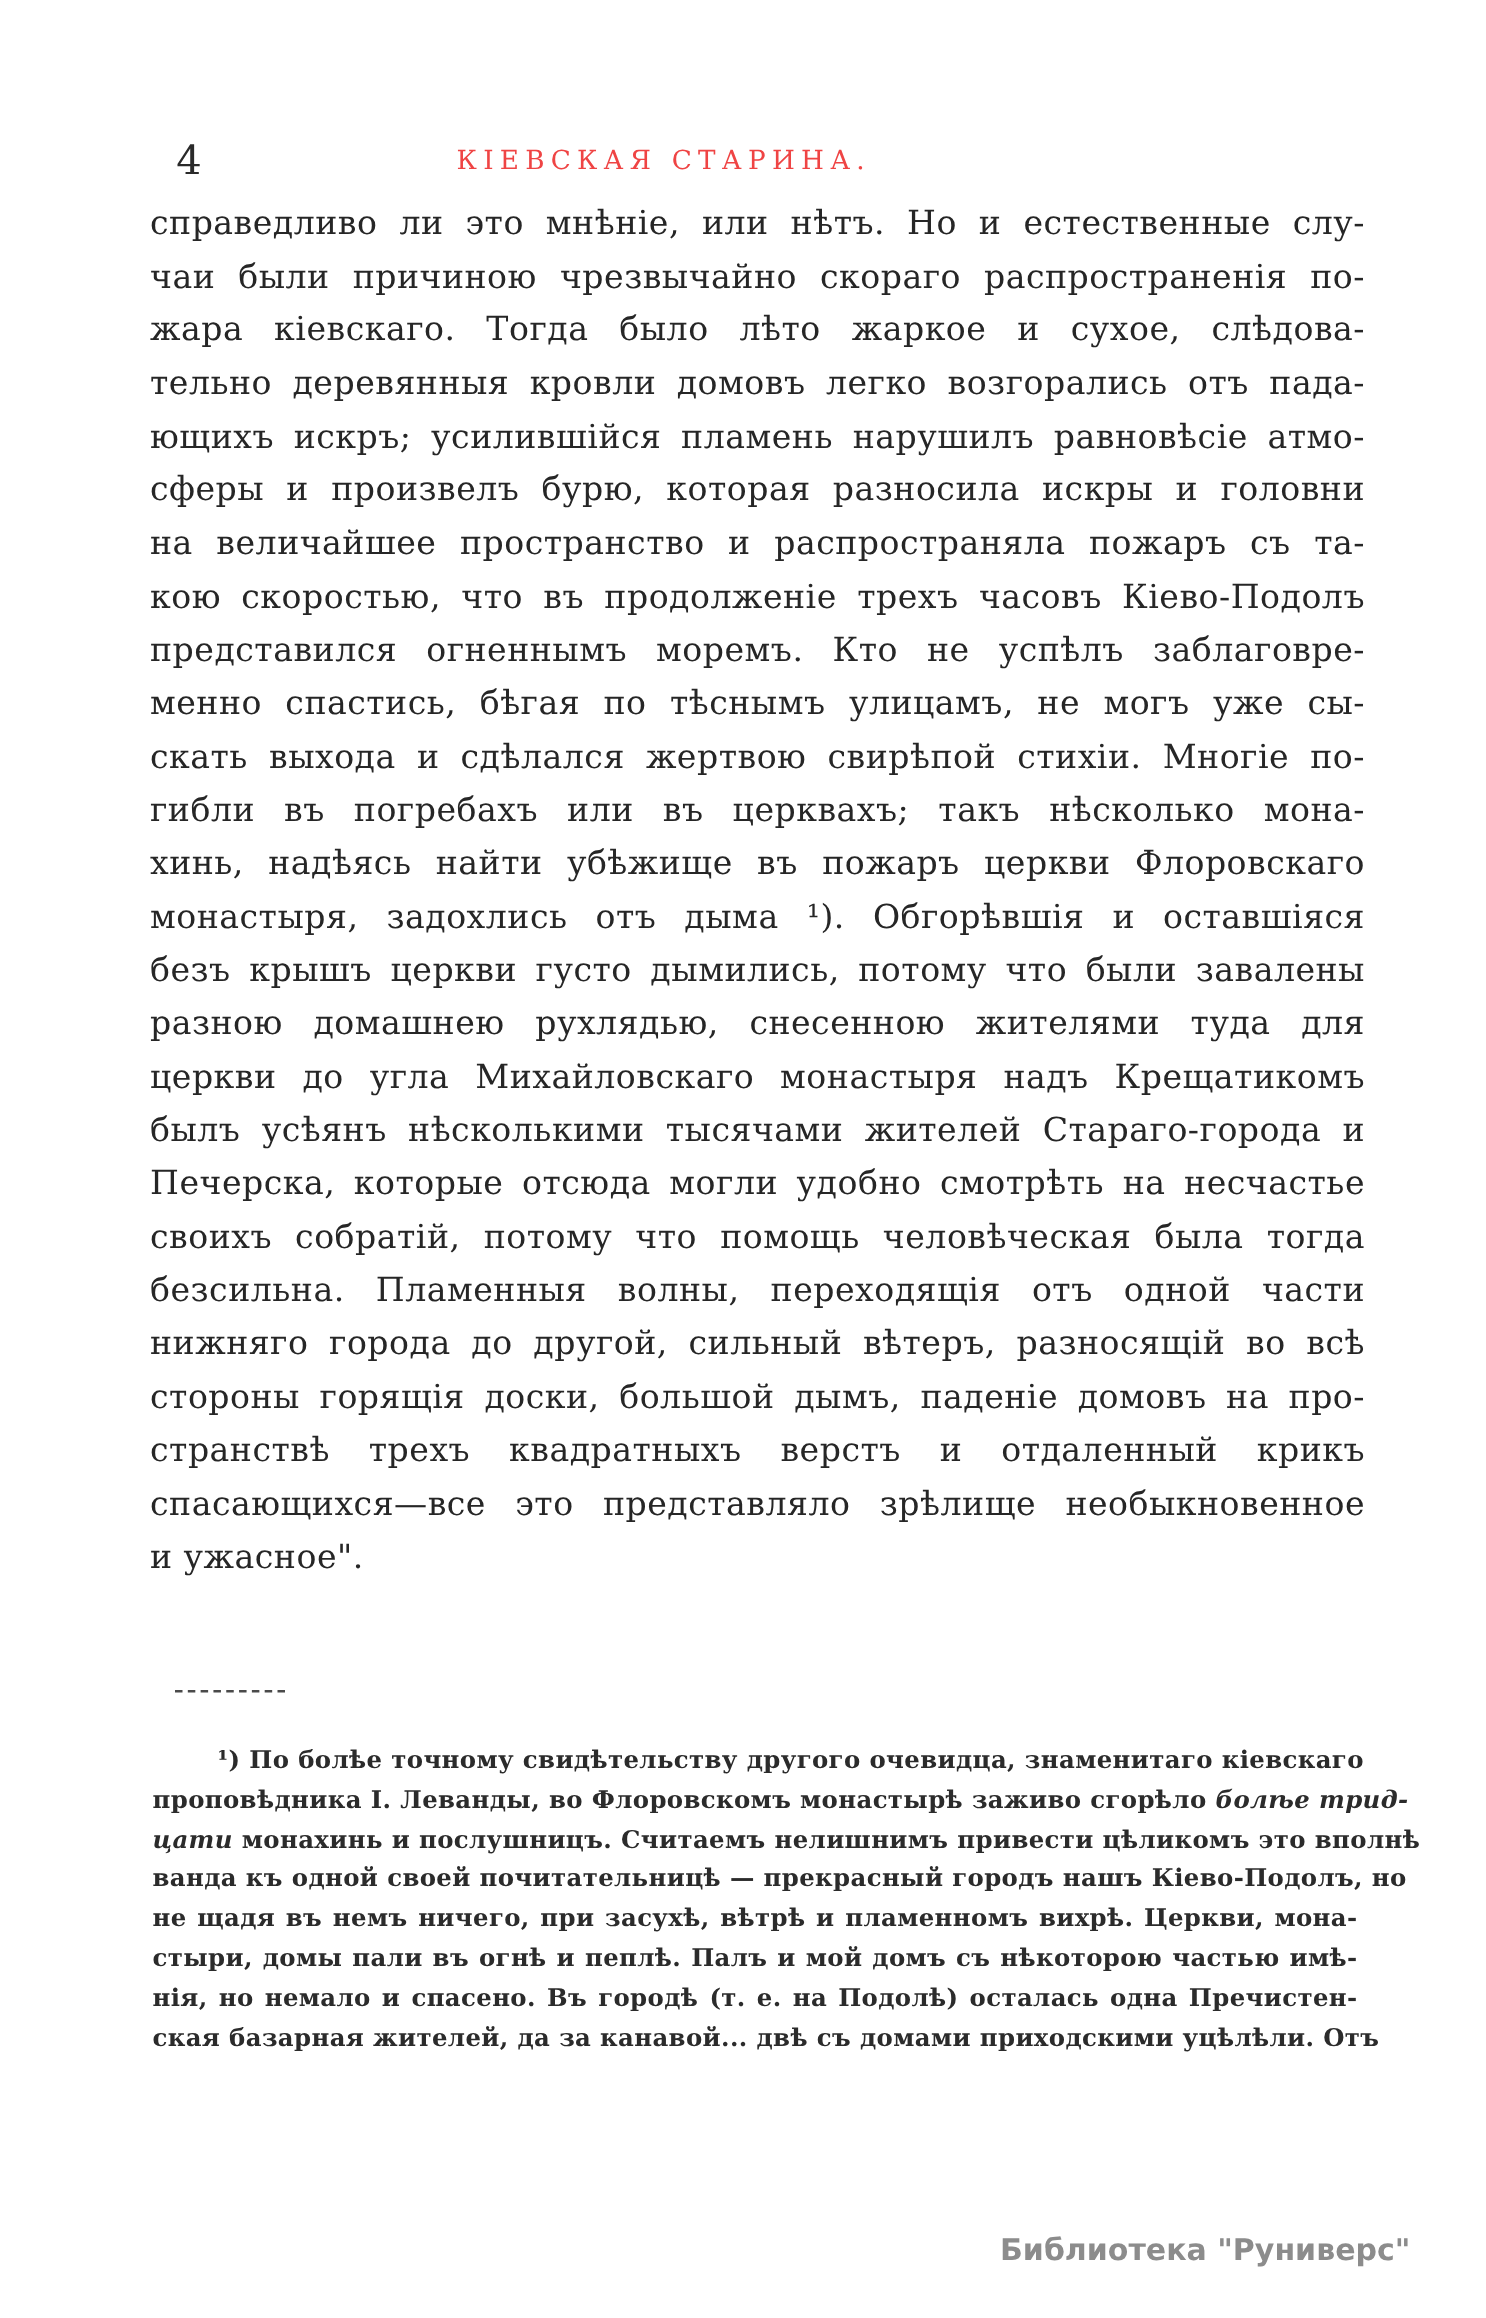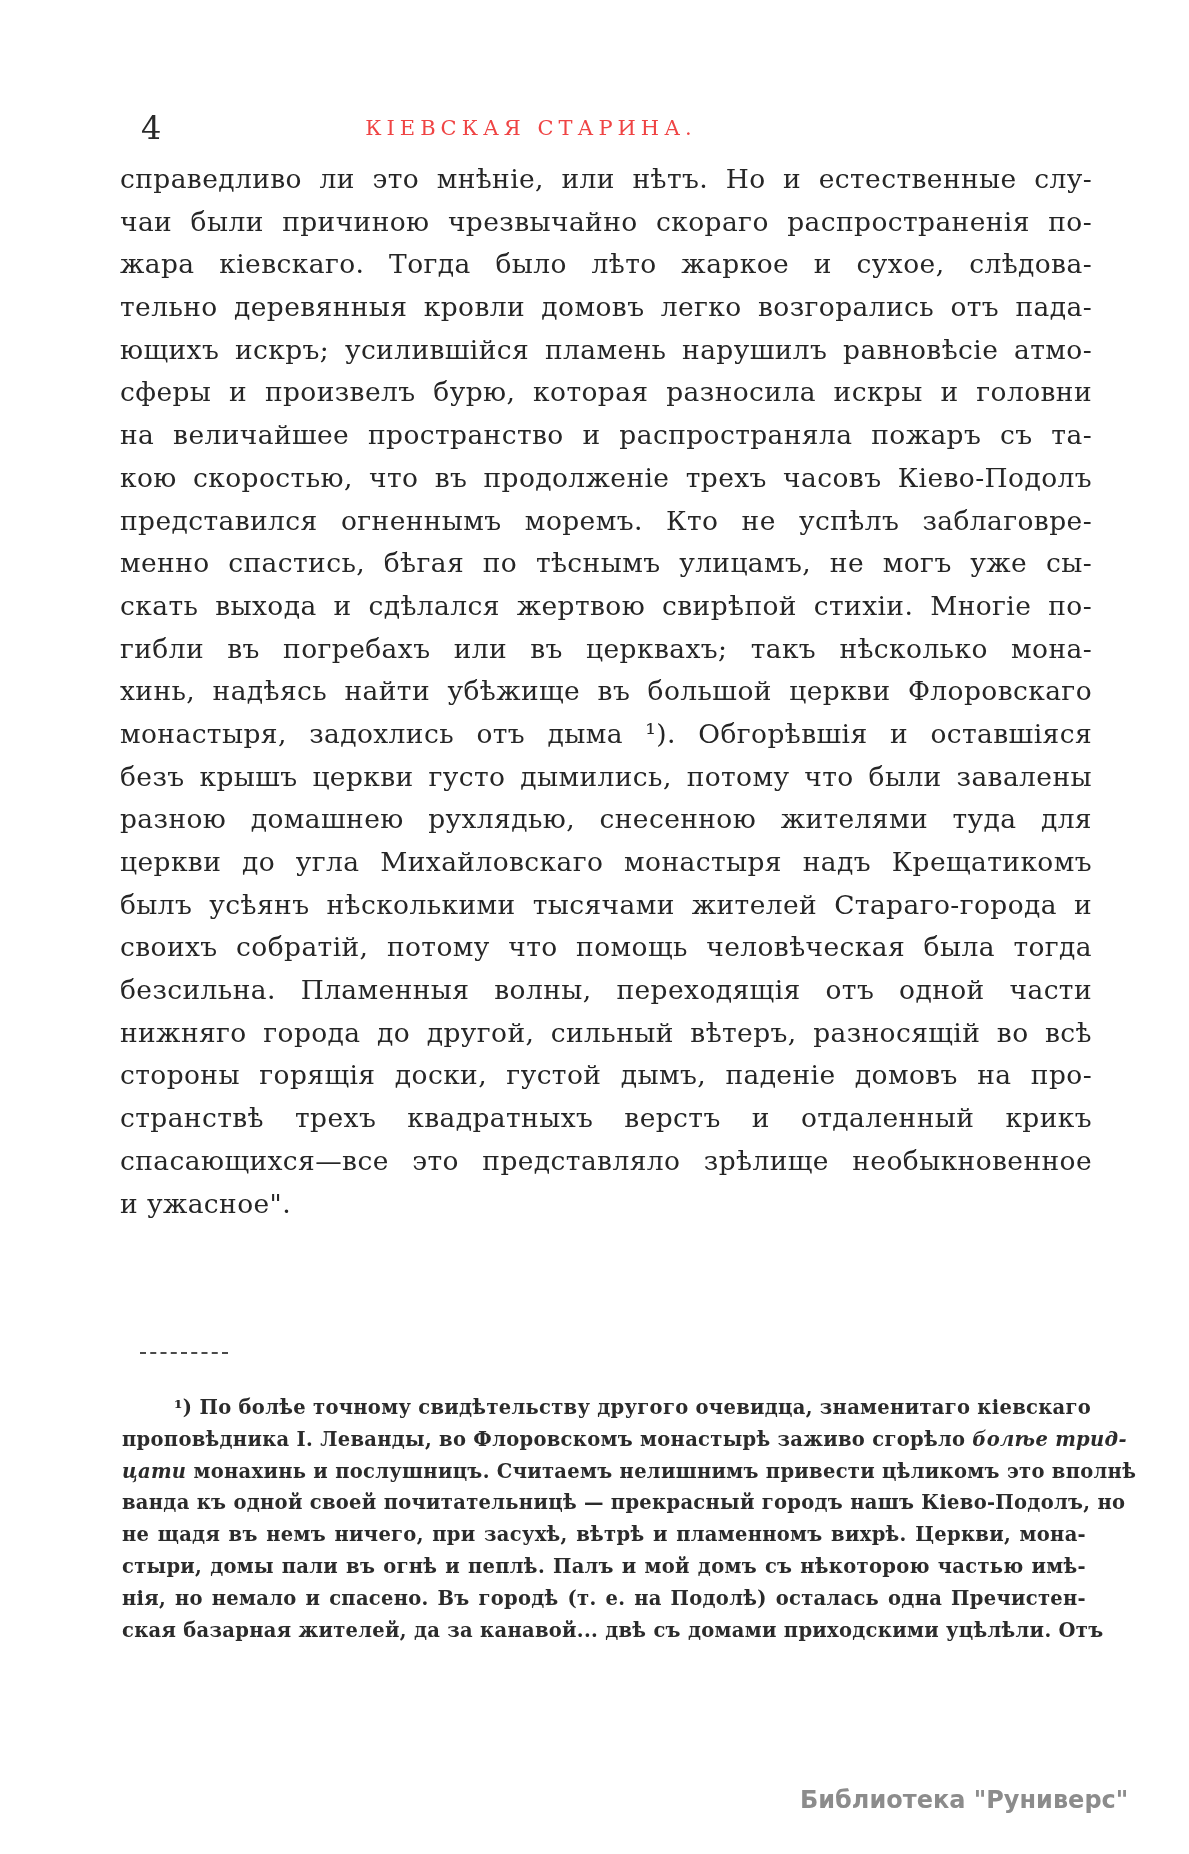--- a/index.html
+++ b/index.html
@@ -104,30 +104,31 @@
       <div class="line"><span>жара кіевскаго. Тогда было лѣто жаркое и сухое, слѣдова-</span></div>
       <div class="line"><span>тельно деревянныя кровли домовъ легко возгорались отъ пада-</span></div>
       <div class="line"><span>ющихъ искръ; усилившійся пламень нарушилъ равновѣсіе атмо-</span></div>
       <div class="line"><span>сферы и произвелъ бурю, которая разносила искры и головни</span></div>
       <div class="line"><span>на величайшее пространство и распространяла пожаръ съ та-</span></div>
       <div class="line"><span>кою скоростью, что въ продолженіе трехъ часовъ Кіево-Подолъ</span></div>
       <div class="line"><span>представился огненнымъ моремъ. Кто не успѣлъ заблаговре-</span></div>
       <div class="line"><span>менно спастись, бѣгая по тѣснымъ улицамъ, не могъ уже сы-</span></div>
       <div class="line"><span>скать выхода и сдѣлался жертвою свирѣпой стихіи. Многіе по-</span></div>
       <div class="line"><span>гибли въ погребахъ или въ церквахъ; такъ нѣсколько мона-</span></div>
-      <div class="line"><span>хинь, надѣясь найти убѣжище въ большой церкви Флоровскаго</span></div>
+      <div class="line"><span>хинь, надѣясь найти убѣжище въ пожаръ церкви Флоровскаго</span></div>
       <div class="line"><span>монастыря, задохлись отъ дыма ¹). Обгорѣвшія и оставшіяся</span></div>
       <div class="line"><span>безъ крышъ церкви густо дымились, потому что были завалены</span></div>
       <div class="line"><span>разною домашнею рухлядью, снесенною жителями туда для</span></div>
       <div class="line"><span>церкви до угла Михайловскаго монастыря надъ Крещатикомъ</span></div>
       <div class="line"><span>былъ усѣянъ нѣсколькими тысячами жителей Стараго-города и</span></div>
+      <div class="line"><span>Печерска, которые отсюда могли удобно смотрѣть на несчастье</span></div>
       <div class="line"><span>своихъ собратій, потому что помощь человѣческая была тогда</span></div>
       <div class="line"><span>безсильна. Пламенныя волны, переходящія отъ одной части</span></div>
       <div class="line"><span>нижняго города до другой, сильный вѣтеръ, разносящій во всѣ</span></div>
-      <div class="line"><span>стороны горящія доски, густой дымъ, паденіе домовъ на про-</span></div>
+      <div class="line"><span>стороны горящія доски, большой дымъ, паденіе домовъ на про-</span></div>
       <div class="line"><span>странствѣ трехъ квадратныхъ верстъ и отдаленный крикъ</span></div>
       <div class="line"><span>спасающихся—все это представляло зрѣлище необыкновенное</span></div>
       <div class="line no-j"><span>и ужасное".</span></div>
     </div>
 
   <div class="footnote-sep"></div>
 
   <div class="footnotes">
       <div class="line indent"><span>¹) По болѣе точному свидѣтельству другого очевидца, знаменитаго кіевскаго</span></div>
       <div class="line"><span>проповѣдника І. Леванды, во Флоровскомъ монастырѣ заживо сгорѣло </span><em>болѣе трид-</em></div>

